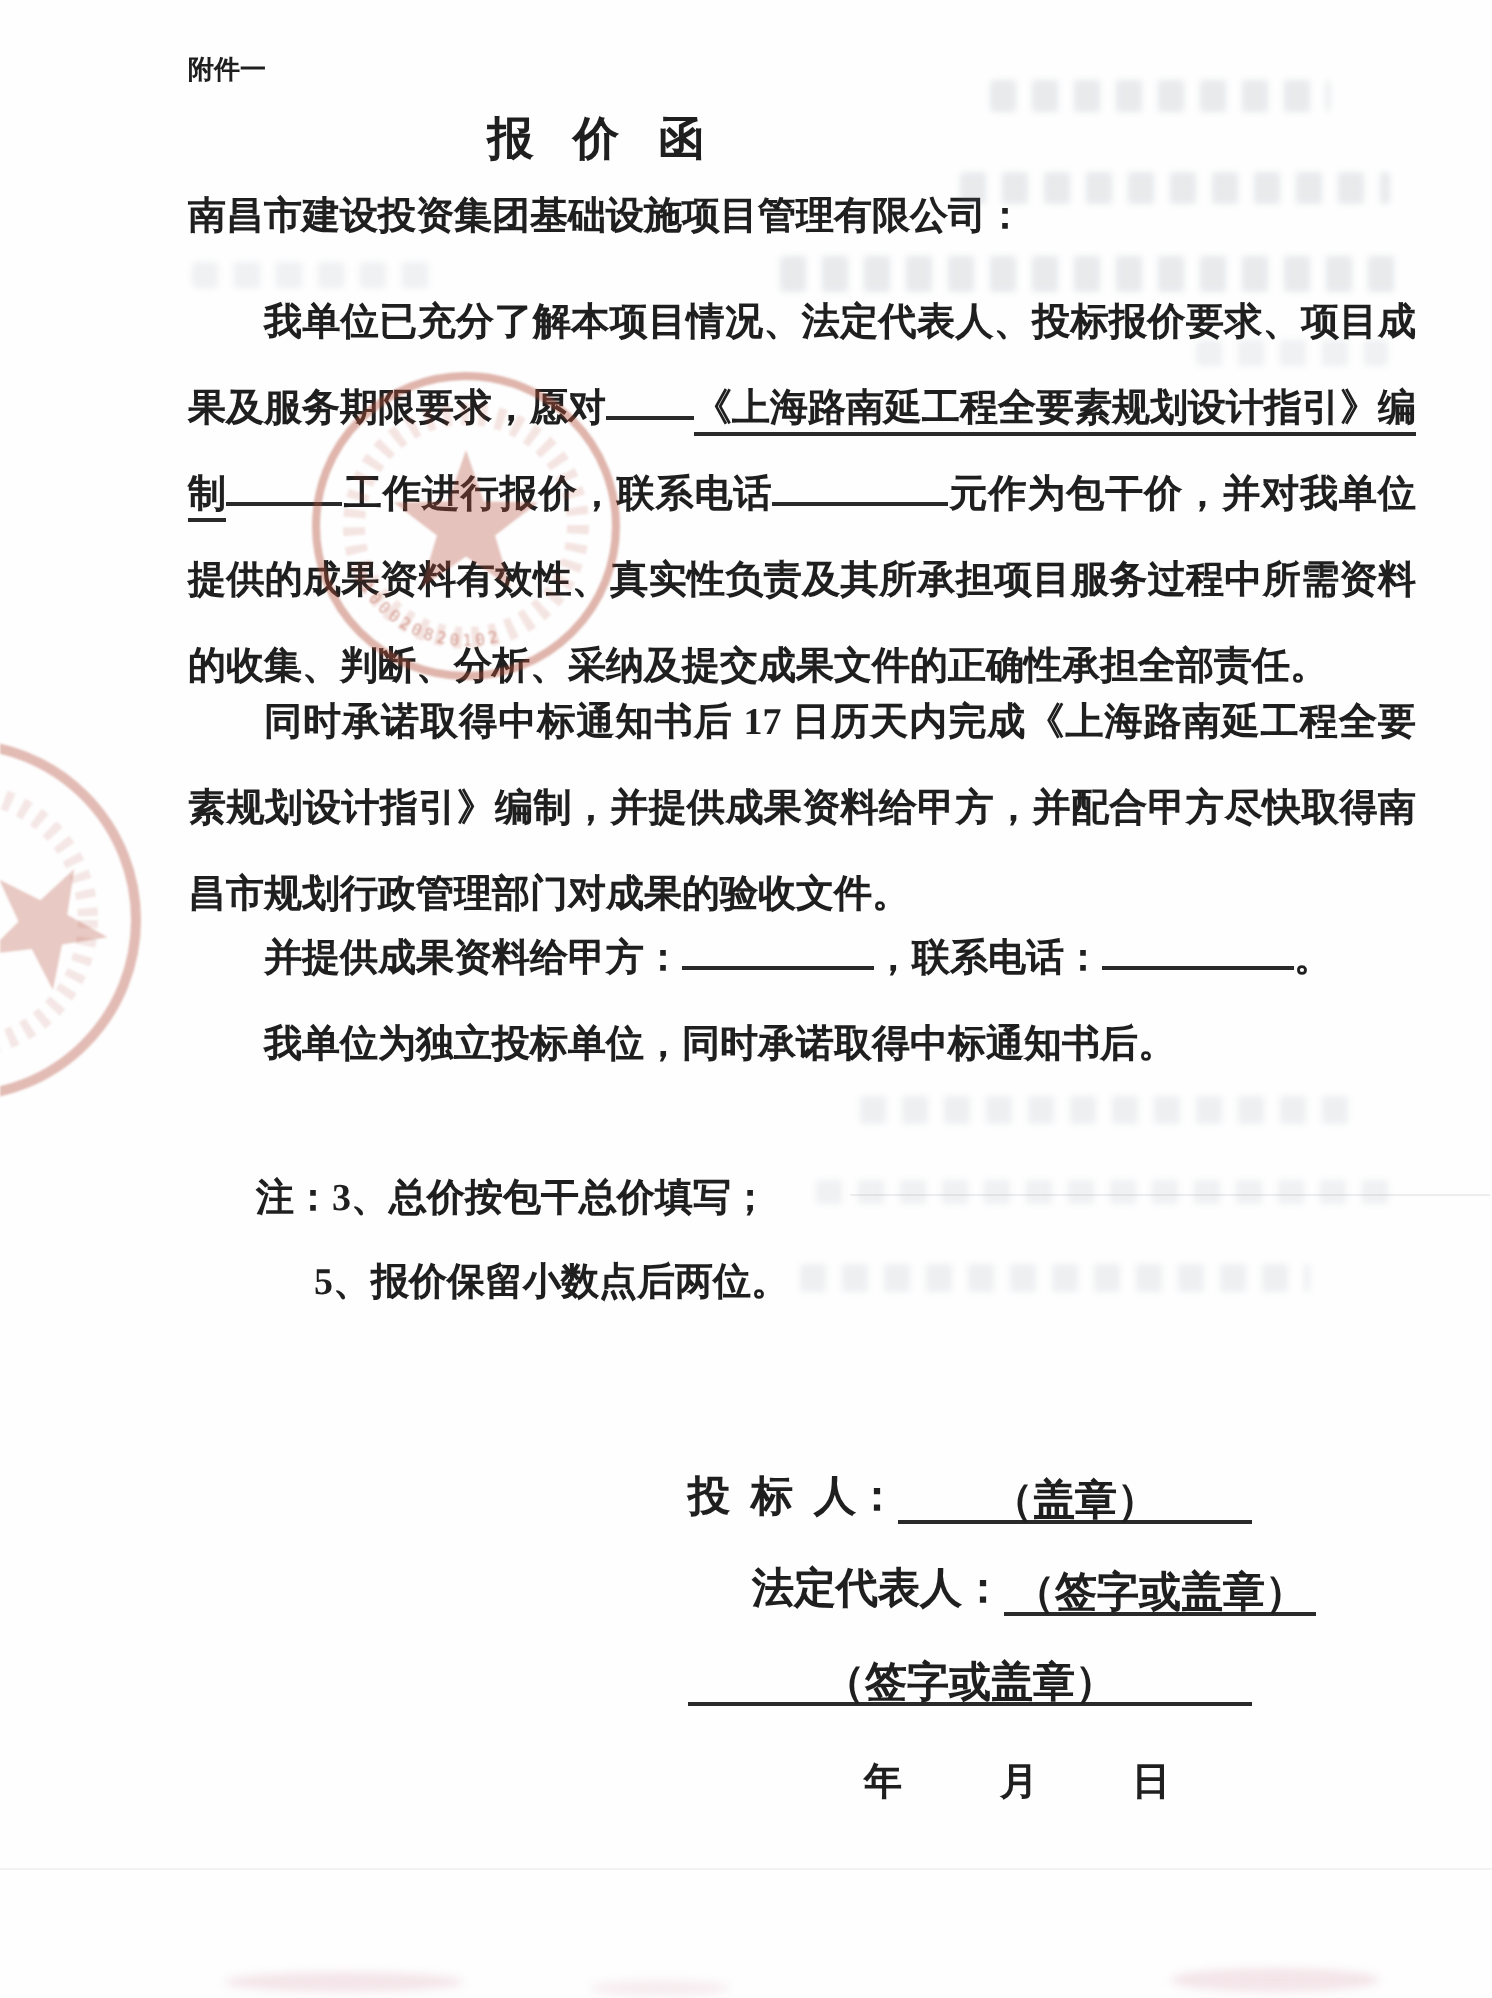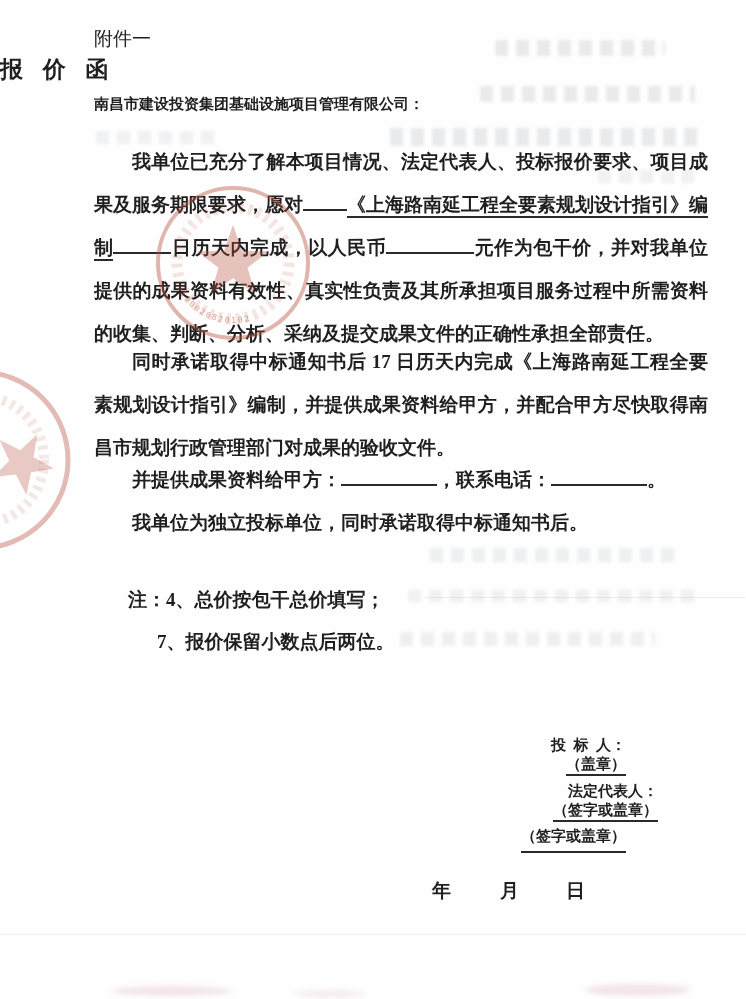--- a/index.html
+++ b/index.html
@@ -4,75 +4,75 @@
 <style>
   html,body{margin:0;padding:0;}
   body{
     width:746px;height:999px;position:relative;overflow:hidden;
     background:#fefefe;
     font-family:"Liberation Serif","DejaVu Serif",serif;
     color:#1f1f1f;
   }
   .abs{position:absolute;}
   
-  .attachment{left:94px;top:26px;font-size:19px;font-weight:normal;}
-  .title{left:0;top:54px;width:603px;text-align:left;font-size:23px;font-weight:bold;letter-spacing:7px;}
-  .salutation{left:94px;top:95px;font-size:15px;font-weight:bold;}
+  .attachment{left:94px;top:26px;font-size:13px;font-weight:bold;}
+  .title{left:0;top:54px;width:603px;text-align:center;font-size:23px;font-weight:bold;letter-spacing:7px;}
+  .salutation{left:94px;top:95px;font-size:19px;font-weight:bold;}
   .para{left:94px;width:614px;font-size:19px;font-weight:bold;line-height:43px;text-align:justify;}
   .indent{text-indent:2em;}
   .p1{top:140px;}
   .p2{top:340px;}
   .p3{top:458px;}
   .p4{top:501px;}
   .note1{left:128px;top:578px;font-size:19px;font-weight:bold;line-height:43px;}
   .note2{left:157px;top:620px;font-size:19px;font-weight:bold;line-height:43px;}
   
   .u-text{border-bottom:2px solid #2a2a2a;padding-bottom:1px;margin-top:32px;}
   .blank{display:inline-block;border-bottom:2px solid #2a2a2a;height:17px;vertical-align:baseline;}
   .blank.lead{width:44px;}
   .blank.trail{width:58px;}
   .blank.price{width:88px;}
   .blank.name{width:96px;}
   .blank.phone{width:96px;}
   
-  .sig-row{position:absolute;left:344px;width:282px;display:flex;align-items:flex-end;font-size:15px;font-weight:bold;height:26px;flex-direction:column;}
+  .sig-row{position:absolute;left:344px;width:282px;display:flex;align-items:flex-end;font-size:21px;font-weight:bold;height:26px;}
   .sig-row1{top:736px;}
   .sig-row2{top:782px;margin-left:32px;}
   .sig-row3{top:827px;}
   .sig-label{white-space:pre;flex:none;}
-  .sig-line{flex:1;border-bottom:2px solid #2a2a2a;height:24px;}
+  .sig-line{flex:1;border-bottom:2px solid #2a2a2a;text-align:center;height:24px;}
   .date-row{left:0;top:878px;width:746px;height:26px;font-size:19px;font-weight:bold;}
   .date-row span{position:absolute;top:0;}
   .date-y{left:432px;} .date-m{left:500px;} .date-d{left:566px;}
   
   .stamp-main{left:138px;top:168px;filter:blur(0.5px);pointer-events:none;}
   .stamp-left{left:0;top:368px;filter:blur(0.5px);pointer-events:none;}
   
   .bleed{position:absolute;opacity:.28;filter:blur(1.6px);border-radius:2px;
     background:repeating-linear-gradient(90deg,rgba(110,122,140,.55) 0 13px,rgba(110,122,140,0) 13px 21px);}
   .scanline{position:absolute;height:1px;background:rgba(150,158,170,.35);}
   .smudge{position:absolute;opacity:.5;filter:blur(2.5px);border-radius:50%;background:#e9ccd4;}
 </style>
 </head>
 <body>
 
 <div class="abs attachment">附件一</div>
 <div class="abs title">报 价 函</div>
 <div class="abs salutation">南昌市建设投资集团基础设施项目管理有限公司：</div>
 
-<div class="abs para indent p1"><span>我单位已充分了解本项目情况、法定代表人、投标报价要求、项目成果及服务期限要求，愿对</span><span class="blank lead"></span><span class="u-text">《上海路南延工程全要素规划设计指引》编制</span><span class="blank trail"></span><span>日历天内完成，以人民币</span><span class="blank price"></span><span>元作为包干价，并对我单位提供的成果资料有效性、真实性负责及其所承担项目服务过程中所需资料的收集、判断、分析、采纳及提交成果文件的正确性承担全部责任。</span></div>
+<div class="abs para indent p1"><span>我单位已充分了解本项目情况、法定代表人、投标报价要求、项目成果及服务期限要求，愿对</span><span class="blank lead"></span><span class="u-text">《上海路南延工程全要素规划设计指引》编制</span><span class="blank trail"></span><span>工作进行报价，联系电话</span><span class="blank price"></span><span>元作为包干价，并对我单位提供的成果资料有效性、真实性负责及其所承担项目服务过程中所需资料的收集、判断、分析、采纳及提交成果文件的正确性承担全部责任。</span></div>
 
 <div class="abs para indent p2">同时承诺取得中标通知书后 17 日历天内完成《上海路南延工程全要素规划设计指引》编制，并提供成果资料给甲方，并配合甲方尽快取得南昌市规划行政管理部门对成果的验收文件。</div>
 
 <div class="abs para indent p3"><span>并提供成果资料给甲方：</span><span class="blank name"></span><span>，联系电话：</span><span class="blank phone"></span><span>。</span></div>
 
 <div class="abs para indent p4">我单位为独立投标单位，同时承诺取得中标通知书后。</div>
 
-<div class="abs note1">注：4、总价按包干总价填写；</div>
-<div class="abs note2">7、报价保留小数点后两位。</div>
+<div class="abs note1">注：3、总价按包干总价填写；</div>
+<div class="abs note2">5、报价保留小数点后两位。</div>
 
 <div class="sig-row sig-row1">
   <span class="sig-label">投  标  人：</span>
   <span class="sig-line"><span>（盖章）</span></span>
 </div>
 <div class="sig-row sig-row2">
   <span class="sig-label">法定代表人：</span>
   <span class="sig-line"><span>（签字或盖章）</span></span>
 </div>
 <div class="sig-row sig-row3">

